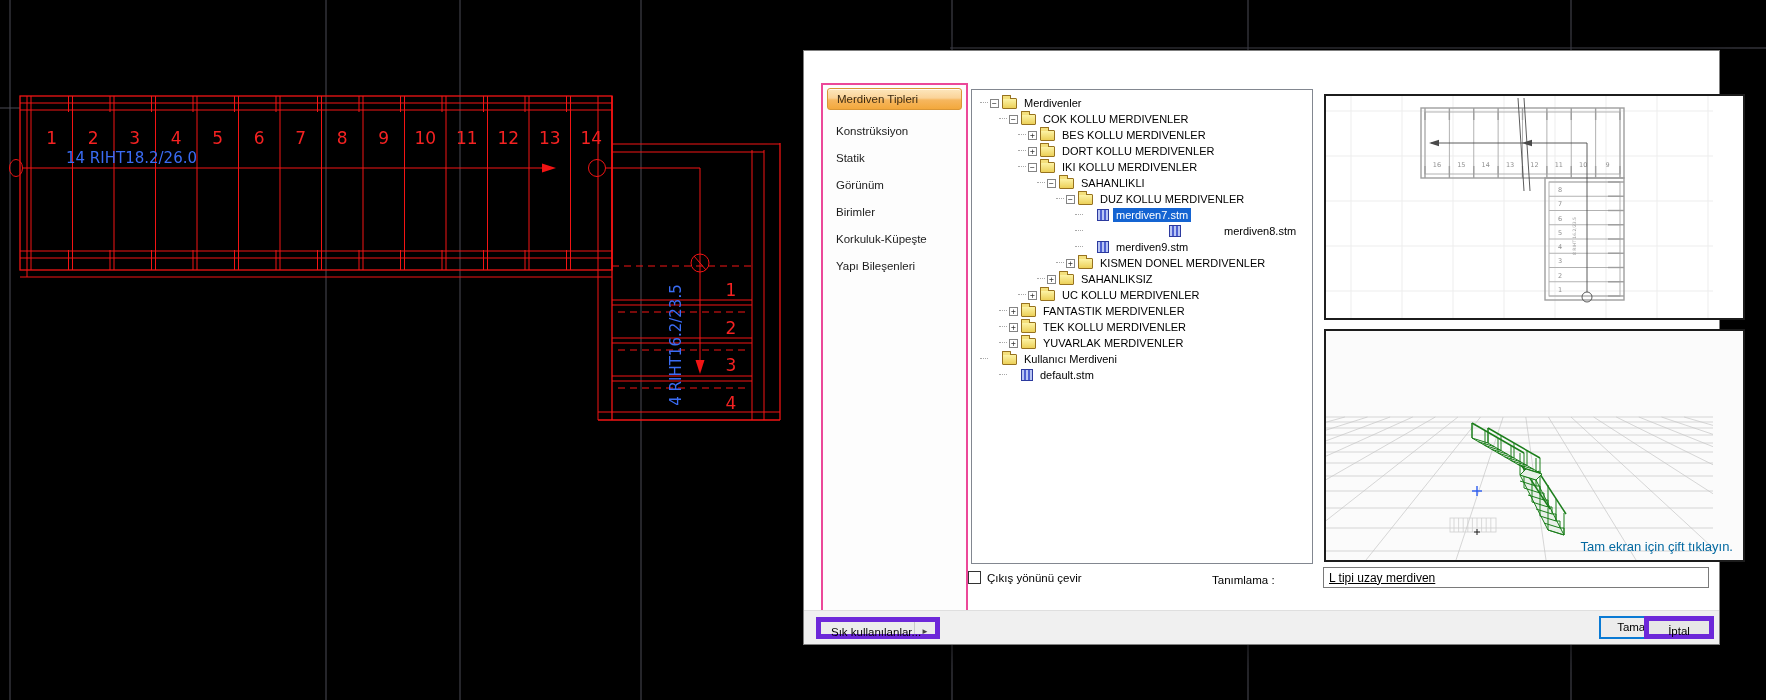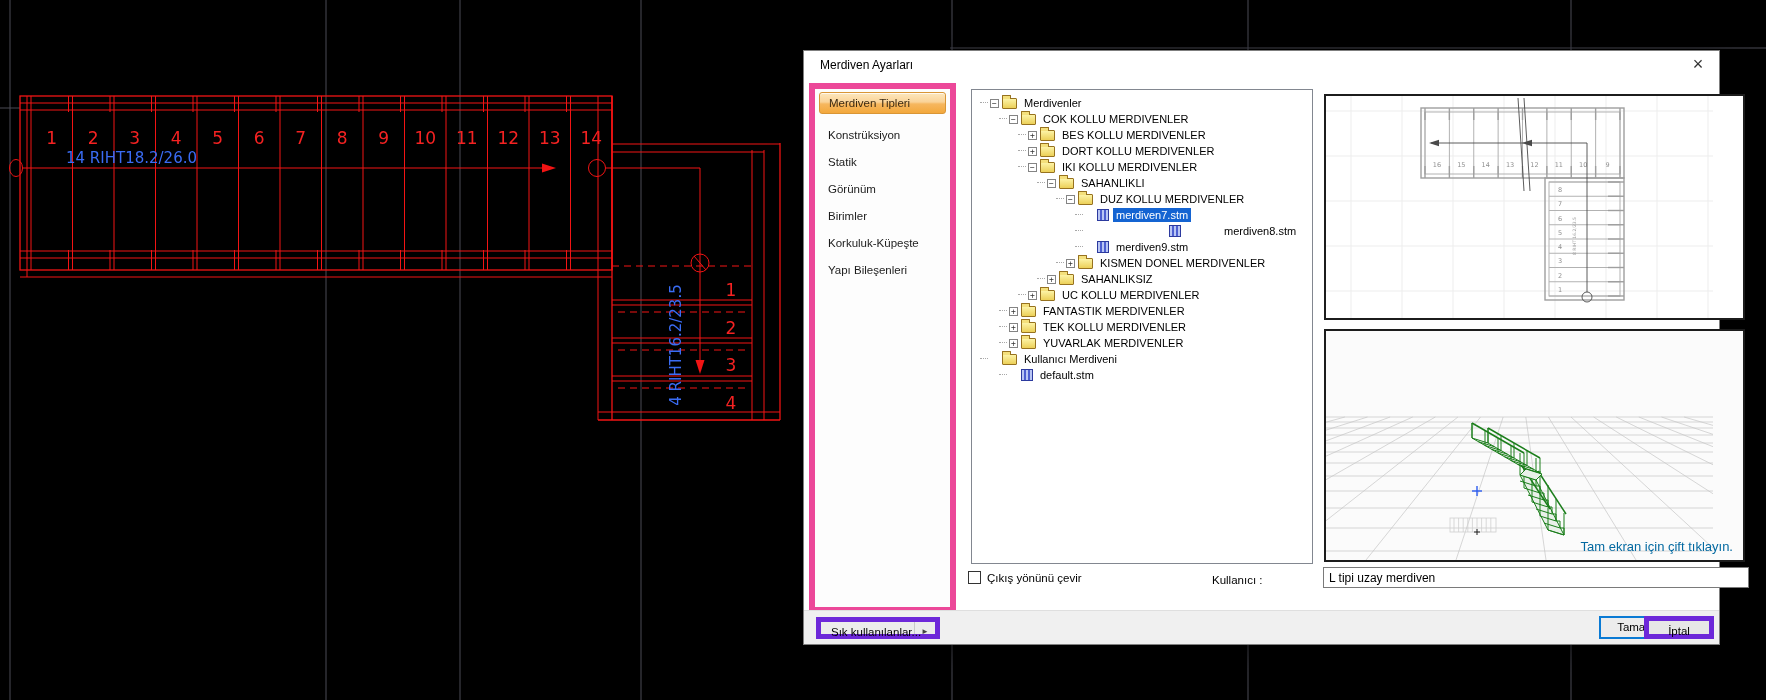--- a/index.html
+++ b/index.html
@@ -16,22 +16,22 @@
   .cad-num{fill:#f52222;font:17px "DejaVu Sans",sans-serif;text-anchor:middle;}
   .cad-blue{fill:#3a6cf4;font:15px "DejaVu Sans",sans-serif;}
   
   #dialog{position:absolute;left:803px;top:50px;width:917px;height:595px;background:#fff;
           border:1px solid #7f7f7f;box-sizing:border-box;box-shadow:0 6px 24px rgba(0,0,0,.6);}
   .titlebar{position:absolute;left:0;top:0;right:0;height:28px;background:#fff;}
   .titlebar .ttl{position:absolute;left:16px;top:0;line-height:28px;font-size:12px;color:#000;}
   .close-btn{position:absolute;right:10px;top:2px;width:22px;height:22px;text-align:center;
              line-height:22px;font-size:18px;color:#333;cursor:pointer;}
   
-  .sidebar{position:absolute;left:5px;top:32px;width:147px;height:530px;background:#fdfdfd;
-           border:6px solid #ec4899;box-sizing:border-box;}
+  .sidebar{position:absolute;left:17px;top:32px;width:147px;height:530px;background:#fdfdfd;
+           border:2px solid #ec4899;box-sizing:border-box;}
   .nav-item{height:27px;line-height:27px;padding-left:13px;font-size:11.5px;color:#1c1c1c;cursor:pointer;}
   .nav-item.sel{height:20px;line-height:20px;margin:3px 4px 8px 4px;padding-left:9px;border-radius:3px;
     border:1px solid #d99636;color:#3b2a12;
     background:linear-gradient(#fde7bd 0%,#fad398 45%,#f6b75f 55%,#f3a83c 100%);
     box-shadow:inset 0 1px 0 rgba(255,255,255,.75);}
   
   .tree{position:absolute;left:167px;top:38px;width:342px;height:475px;background:#fff;
         border:1px solid #828790;box-sizing:border-box;padding-top:5px;overflow:hidden;}
   .tree-row{height:16px;display:flex;align-items:center;font-size:11px;color:#000;cursor:pointer;white-space:nowrap;}
   .dots{width:8px;height:1px;border-top:1px dotted #a8a8a8;margin-right:2px;flex:none;}
@@ -60,22 +60,22 @@
   .plan-ann{fill:#9c9c9c;font:4.5px "DejaVu Sans",sans-serif;text-anchor:middle;}
   .g3{stroke:#c6c6c6;stroke-width:0.7;fill:none;}
   .grn{stroke:#1b7e1b;stroke-width:1;fill:none;}
   .grnb{stroke:#1b7e1b;stroke-width:1.5;fill:none;}
   .grnf{fill:#e9f0e9;stroke:#1b7e1b;stroke-width:1;}
   .ghost{stroke:#cfcfcf;stroke-width:0.8;fill:none;}
   
   .chk-row{position:absolute;left:164px;top:520px;display:flex;align-items:center;font-size:11.5px;color:#000;}
   .chk-box{width:13px;height:13px;border:1px solid #333;background:#fff;box-sizing:border-box;margin-right:6px;cursor:pointer;}
   .tanim-label{position:absolute;left:408px;top:523px;font-size:11.5px;color:#000;}
-  .desc-input{position:absolute;left:519px;top:516px;width:426px;height:21px;box-sizing:border-box;
-      border:1px solid #7a7a7a;font:12px "Liberation Sans",sans-serif;padding:0 5px;color:#000;background:#fff;}
+  .desc-input{position:absolute;left:519px;top:516px;width:386px;height:21px;box-sizing:border-box;
+      border:1px solid #7a7a7a;font:12px "Liberation Sans",sans-serif;padding:0 5px;color:#000;background:#fff;text-decoration:underline;}
   
   .footer{position:absolute;left:0;right:0;bottom:0;height:33px;background:#f0f0f0;border-top:1px solid #dfdfdf;}
   .btn{position:absolute;top:5px;height:23px;box-sizing:border-box;background:#e7e7e7;border:5px solid #6d28d9;
        font:11.5px "Liberation Sans",sans-serif;color:#000;text-align:center;cursor:pointer;padding:0;}
   #fav-btn{left:12px;top:6px;width:124px;height:22px;background:#ececec;}
   #fav-btn .arr{position:absolute;right:6px;top:0;line-height:20px;font-size:8px;color:#444;
                 border-left:1px solid #c9c9c9;padding-left:6px;height:100%;}
   #fav-btn .flabel{position:absolute;left:10px;top:0;line-height:20px;}
   #ok-btn{left:757px;width:74px;border:2px solid #0a7ad4;background:#ececec;line-height:19px;margin-left:38px;}
   #cancel-btn{left:840px;width:70px;line-height:21px;}
@@ -204,24 +204,20 @@
           <text x="731" y="333.5" class="cad-num">2</text>
           <text x="731" y="371" class="cad-num">3</text>
           <text x="731" y="408.5" class="cad-num">4</text>
         </g>
       <text class="cad-blue" x="681" y="345" text-anchor="middle" transform="rotate(-90 681 345)">4 RIHT16.2/23.5</text>
     </g>
   </svg>
 </div>
 
 <div id="dialog">
-  <div class="titlebar">
-    <span class="ttl">Merdiven Ayarları</span>
-    <span class="close-btn">×</span>
-  </div>
 
   <div class="sidebar" id="sidebar">
       <div class="nav-item sel">Merdiven Tipleri</div>
       <div class="nav-item">Konstrüksiyon</div>
       <div class="nav-item">Statik</div>
       <div class="nav-item">Görünüm</div>
       <div class="nav-item">Birimler</div>
       <div class="nav-item">Korkuluk-Küpeşte</div>
       <div class="nav-item">Yapı Bileşenleri</div>
     </div>
@@ -555,21 +551,21 @@
         <line x1="151" y1="198" x2="151" y2="204" stroke="#222" stroke-width="1"></line>
       </g>
     </svg>
     <div class="pv-caption">Tam ekran için çift tıklayın.</div>
   </div>
 
   <div class="chk-row">
     <span class="chk-box"></span>
     <span>Çıkış yönünü çevir</span>
   </div>
-  <div class="tanim-label">Kullanıcı :</div>
+  <div class="tanim-label">Tanımlama :</div>
   <input class="desc-input" type="text" value="L tipi uzay merdiven" style="">
 
   <div class="footer">
     <button class="btn" id="fav-btn">
       <span class="flabel">Sık kullanılanlar...</span>
       <span class="arr">►</span>
     </button>
     <button class="btn" id="ok-btn">Tamam</button>
     <button class="btn" id="cancel-btn">İptal</button>
   </div>

